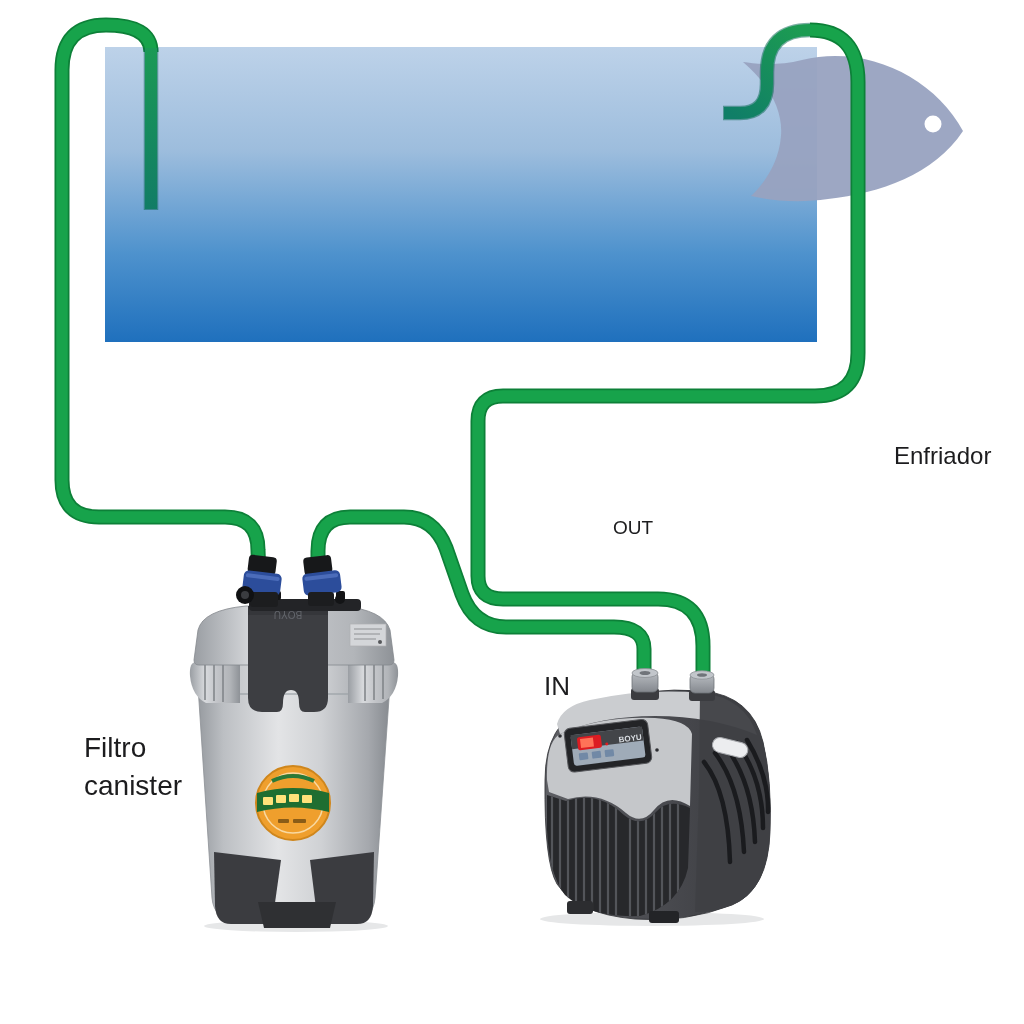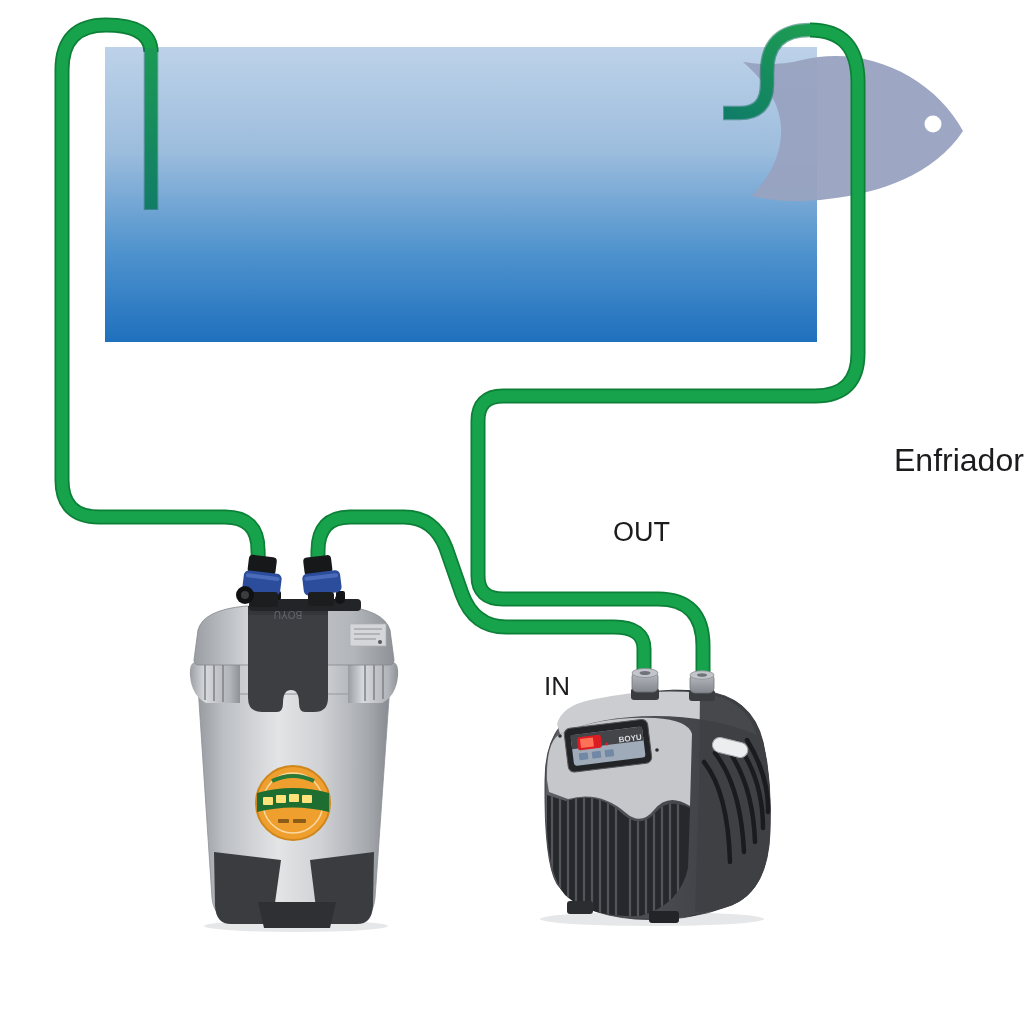--- a/index.html
+++ b/index.html
@@ -5,22 +5,22 @@
   html,body{margin:0;padding:0;background:#ffffff;}
   .stage{
     position:relative;width:1024px;height:1024px;background:#ffffff;
     font-family:"Liberation Sans",sans-serif;overflow:hidden;
   }
   .stage svg{position:absolute;left:0;top:0;}
   .diagram-label{
     position:absolute;color:#1c1c1e;font-weight:500;
     font-family:"Liberation Sans",sans-serif;white-space:nowrap;
   }
-  #label-enfriador{left:894px;top:442px;font-size:32px;text-align:right;}
-  #label-out{left:613px;top:517px;font-size:27px;}
+  #label-enfriador{left:894px;top:442px;font-size:24px;text-align:right;}
+  #label-out{left:613px;top:517px;font-size:19px;}
   #label-in{left:544px;top:671px;font-size:26px;}
   #label-filter{left:84px;top:729px;font-size:28px;line-height:38px;}
 </style>
 </head>
 <body>
 
 <div class="stage">
 
   <svg width="1024" height="1024" viewBox="0 0 1024 1024">
     <defs>
@@ -222,14 +222,18 @@
       <use href="#arrowShape" visibility="visible" transform="translate(516,488) rotate(-90)"></use>
       <use href="#arrowShape" visibility="visible" transform="translate(648,427)"></use>
       <use href="#arrowShape" visibility="visible" transform="translate(678,565) rotate(180)"></use>
       <use href="#arrowShape" visibility="visible" transform="translate(512,654)"></use>
     </g>
   </svg>
 
   <div class="diagram-label" id="label-enfriador">Enfriador</div>
   <div class="diagram-label" id="label-out">OUT</div>
   <div class="diagram-label" id="label-in">IN</div>
+  <div class="diagram-label" id="label-filter">
+    <div>Filtro</div>
+    <div>canister</div>
+  </div>
 
 </div>
 
 </body></html>

